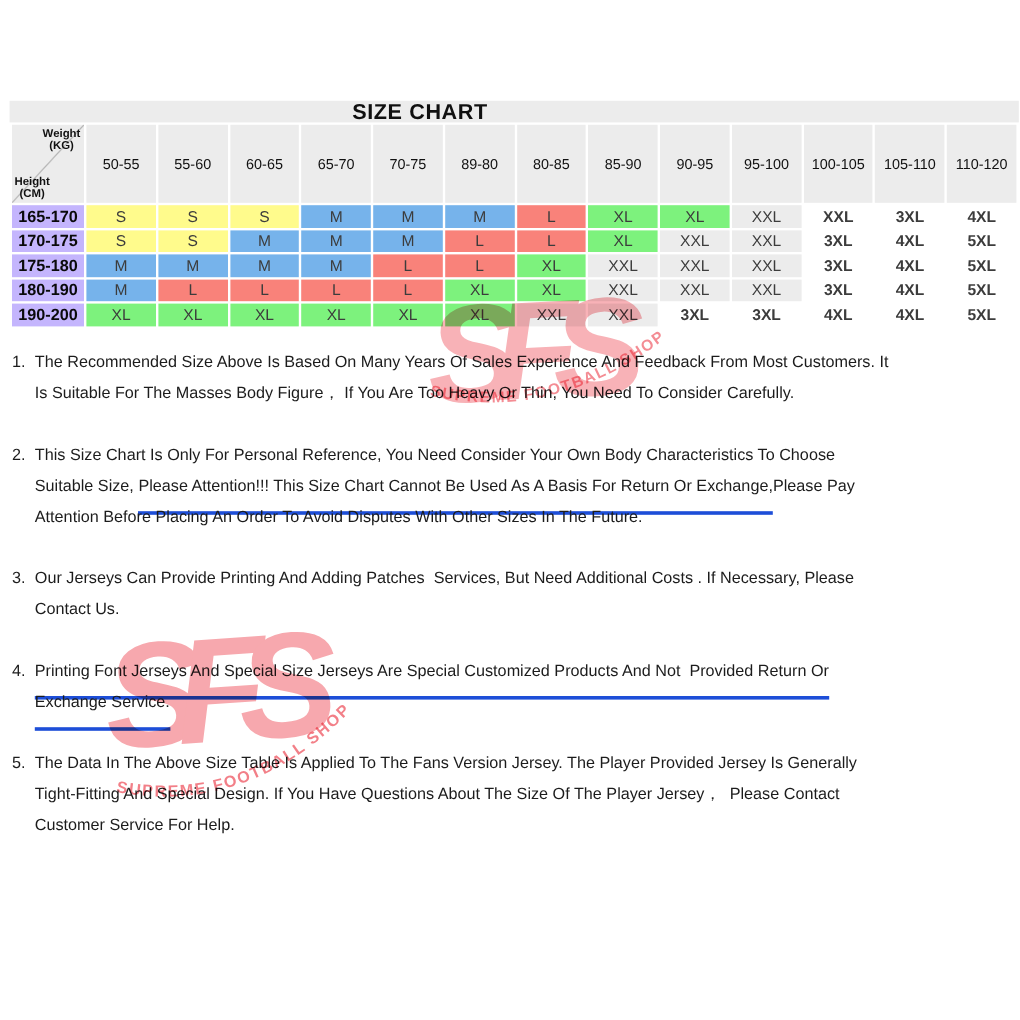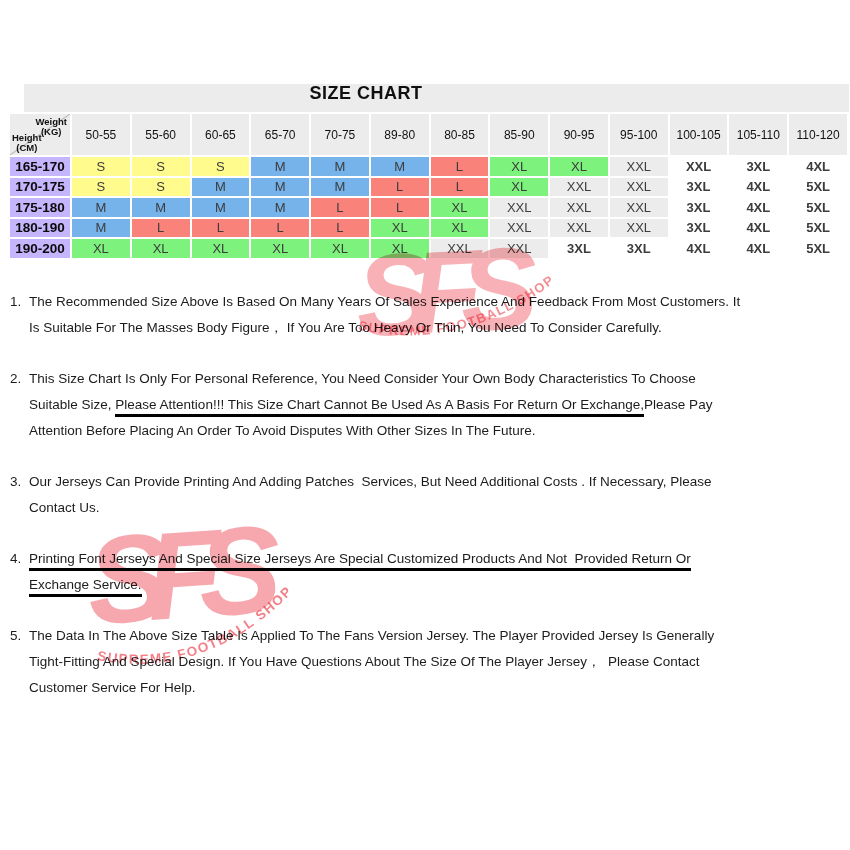--- a/index.html
+++ b/index.html
@@ -1,47 +1,47 @@
 <!DOCTYPE html>
 <html><head>
 <meta charset="utf-8">
 <style>
   html,body{margin:0;padding:0;width:850px;height:850px;background:#fff;overflow:hidden;
             font-family:"Liberation Sans", sans-serif;}
   .page{position:relative;width:850px;height:850px;background:#fff;}
 
   
   .table-wrap{position:absolute;left:8px;top:84px;width:841px;}
-  .title-bar{height:28px;background:#ECECEC;position:relative;margin-left:16px;}
+  .title-bar{height:18px;background:#ECECEC;position:relative;}
   .title-text{position:absolute;left:0;top:0;width:684px;text-align:center;
               font-size:18px;font-weight:bold;color:#101010;letter-spacing:.5px;line-height:19px;}
   table.size-table{width:100%;border-collapse:separate;border-spacing:2px;table-layout:fixed;margin-top:0;}
   .size-table thead th{height:41px;}
   .size-table tbody th,.size-table tbody td{height:18.5px;}
   th.col-head{background:#ECECEC;font-size:12px;font-weight:normal;color:#111;text-align:center;padding:0;}
   th.row-head{background:#c4b5fd;font-size:13.5px;font-weight:bold;color:#0a0a0a;text-align:center;padding:0;}
   td.cell{text-align:center;font-size:13px;color:#3C3C3C;padding:0;}
   .c-yellow{background:#FFFB8C;}
   .c-blue{background:#76B3EB;}
   .c-red{background:#F9827A;}
   .c-green{background:#7DF27D;}
   .c-gray{background:#ECECEC;color:#757575;font-size:12.5px;}
   .c-white{background:#FFFFFF;color:#000;font-weight:bold;font-size:12.5px;}
-  th.corner{position:relative;padding:0;background:
+  th.corner{position:relative;padding:12px;background:
       linear-gradient(to bottom right, rgba(0,0,0,0) calc(50% - 1px), #b5b5b5 50%, rgba(0,0,0,0) calc(50% + 1px)),#ECECEC;}
   .corner-top{position:absolute;top:3px;right:3px;text-align:center;font-size:9.5px;font-weight:bold;line-height:10px;color:#111;}
   .corner-bottom{position:absolute;bottom:2px;left:2px;text-align:center;font-size:9.5px;font-weight:bold;line-height:10px;color:#111;}
 
   
   .notes{position:absolute;left:10px;top:289px;width:830px;}
   .note{display:flex;margin-bottom:25px;font-size:13.5px;line-height:26px;color:#1c1c1c;}
   .note-num{width:19px;flex:none;}
   .note-body{flex:1;}
   .note-line{white-space:pre-wrap;}
-  .u-red{border-bottom:3px solid #000000;padding-bottom:2px;}
+  .u-red{border-bottom:3px solid #1d4ed8;padding-bottom:14px;}
 
   
   .wm{position:absolute;pointer-events:none;mix-blend-mode:multiply;}
   .wm-big{font-family:"Liberation Sans", sans-serif;font-weight:bold;font-style:italic;letter-spacing:-0.19em;}
   .wm-arc{font-family:"Liberation Sans", sans-serif;font-weight:bold;letter-spacing:1.5px;}
 </style>
 </head>
 <body>
 
 <div class="page">

